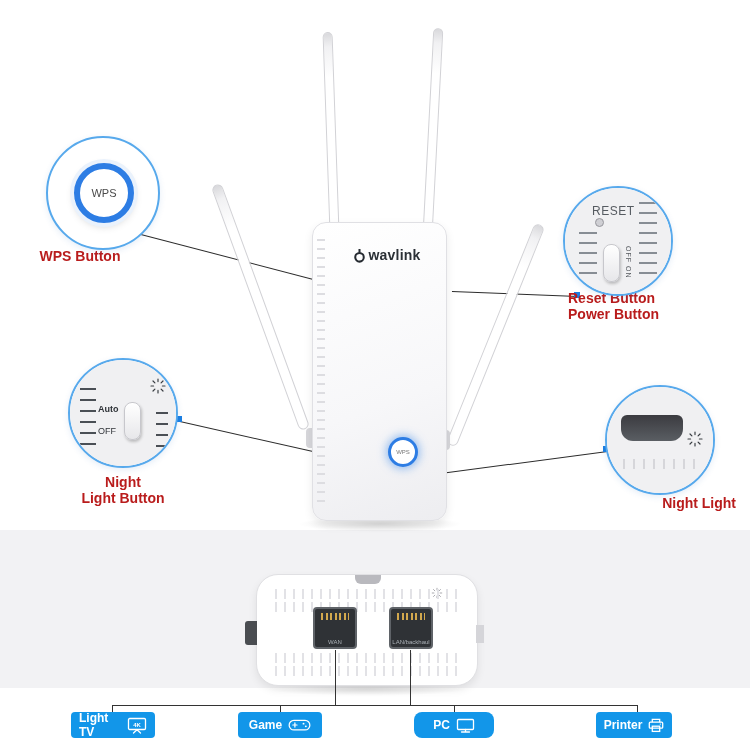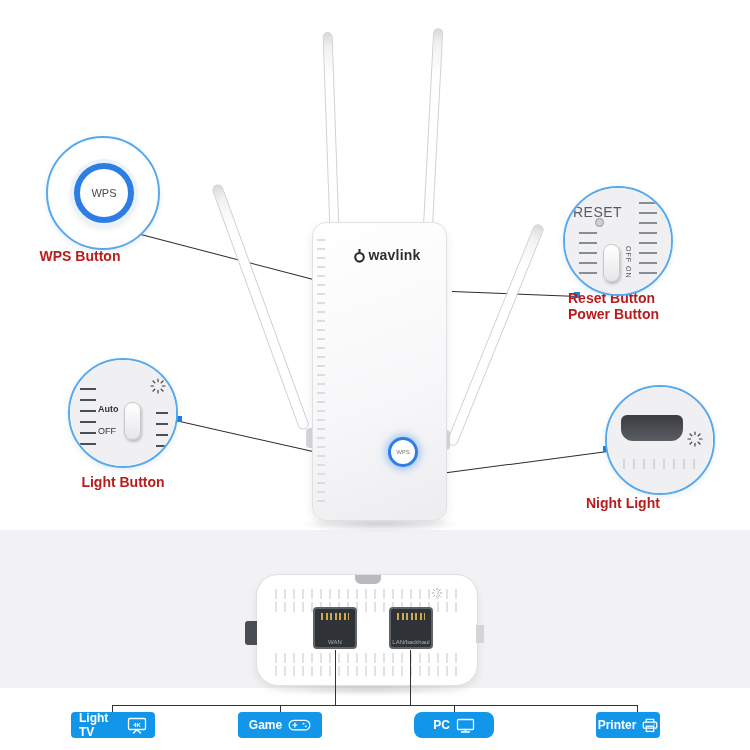--- a/index.html
+++ b/index.html
@@ -42,42 +42,42 @@
   .c-nbtn  { left:68px;  top:358px; width:110px; height:110px; }
   .c-nlight{ left:605px; top:385px; width:110px; height:110px; }
 
   .wps-ring { position:absolute; left:26px; top:25px; width:60px; height:60px; border-radius:50%;
               background:#fff; border:6px solid #2d7de4; box-shadow:0 0 0 4px #eaf2fc, 0 3px 8px rgba(0,0,0,.18);
               display:flex; align-items:center; justify-content:center; font-size:11px; color:#4a4a4a; }
 
   .panel { position:absolute; inset:0; background:#f0f0f2; }
   .dash-col { position:absolute; background:repeating-linear-gradient(to bottom, #878d94 0 2px, transparent 2px 10px); }
   .dash-col.dark { background:repeating-linear-gradient(to bottom, #4a4f55 0 2px, transparent 2px 11px); }
-  .reset-text { position:absolute; left:8px; top:16px; font-size:14px; letter-spacing:.5px; color:#565b61; }
+  .reset-text { position:absolute; left:27px; top:16px; font-size:12px; letter-spacing:.5px; color:#565b61; }
   .reset-hole { position:absolute; left:30px; top:30px; width:9px; height:9px; border-radius:50%;
                 background:#cfcfd4; border:1px solid #96969c; }
   .switch { position:absolute; width:17px; height:38px; border-radius:8px; border:1px solid #c7c7cc;
             background:linear-gradient(#ffffff,#e7e7ea); box-shadow:1px 2px 3px rgba(0,0,0,.22); }
   .sw-reset { left:38px; top:56px; } .sw-night { left:54px; top:42px; }
   .vtext { position:absolute; writing-mode:vertical-rl; font-size:7px; color:#55595e; letter-spacing:1px; }
   .vt-reset { left:60px; top:58px; height:40px; }
   .auto-text { position:absolute; left:28px; top:44px; font-size:9px; color:#2f3338; font-weight:700; }
   .off-text  { position:absolute; left:28px; top:66px; font-size:9px; color:#2f3338; }
   .ray { color:#3a3e43; position:absolute; }
   .ray-nbtn { left:80px; top:18px; } .ray-nlight { left:80px; top:44px; }
   .lens { position:absolute; left:14px; top:28px; width:62px; height:26px; border-radius:6px 6px 12px 12px;
           background:linear-gradient(#3b3b40,#5a5e63); }
   .nlight-vents { position:absolute; left:16px; top:72px; width:78px; height:10px;
                   background:repeating-linear-gradient(to right,#d6d6da 0 2px, transparent 2px 10px); }
 
   
   .lbl-wps { left:5px; top:248px; width:150px; text-align:center; }
   .lbl-reset { left:568px; top:290px; }
   .lbl-nbtn { left:48px; top:474px; width:150px; text-align:center; }
-  .lbl-nlight { left:586px; top:495px; width:150px; text-align:left; }
+  .lbl-nlight { left:586px; top:495px; width:150px; text-align:right; }
 
   
   .ln-wps   { left:141px; top:234px; width:198px; transform:rotate(14.6deg); }
   .ln-reset { left:452px; top:291px; width:126px; transform:rotate(2.3deg); }
   .ln-nbtn  { left:180px; top:421px; width:141px; transform:rotate(12.7deg); }
   .ln-nlight{ left:433px; top:474px; width:176px; transform:rotate(-7.5deg); }
   .dt-wps   { left:330px; top:279px; } .dt-reset { left:574px; top:292px; }
   .dt-nbtn  { left:176px; top:416px; } .dt-nlight{ left:603px; top:446px; }
 
   
@@ -110,21 +110,21 @@
   .vline { position:absolute; width:1px; background:#333; z-index:2; }
   .vl-wan { left:335px; top:650px; height:55px; } .vl-lan { left:410px; top:650px; height:55px; }
   .hline { position:absolute; left:112px; top:705px; width:525px; height:1px; background:#333; z-index:2; }
   .drop { position:absolute; width:1px; height:8px; top:705px; background:#333; z-index:2; }
   .dp1{left:112px;} .dp2{left:280px;} .dp3{left:454px;} .dp4{left:637px;}
 
   .badge { position:absolute; top:712px; height:26px; border-radius:4px; background:#1296e9; color:#fff;
            display:flex; align-items:center; justify-content:center; gap:6px; font-size:12px; font-weight:700;
            padding:0 8px; z-index:3; }
   .b-tv { left:71px;  width:84px; } .b-game { left:238px; width:84px; }
-  .b-pc { left:414px; width:80px;border-radius:8px; } .b-prn  { left:596px; width:64px; }
+  .b-pc { left:414px; width:80px;border-radius:8px; } .b-prn  { left:596px; width:76px; }
   .badge svg { flex:0 0 auto; }
 </style>
 </head>
 <body>
 
 <div class="stage">
 
   <div class="band"></div>
 
   <div class="device-shadow"></div>
@@ -187,20 +187,21 @@
       <div class="dash-col dark" style="left:86px;top:52px;width:12px;height:40px;"></div>
       <span class="auto-text">Auto</span>
       <span class="off-text">OFF</span>
       <div class="switch sw-night"></div>
       <svg class="ray ray-nbtn" width="16" height="16" viewBox="0 0 16 16">
         <path d="M8 1v2.6M8 12.4V15M1 8h2.6M12.4 8H15M3 3l1.9 1.9M11.1 11.1L13 13M13 3l-1.9 1.9M4.9 11.1L3 13" stroke="currentColor" stroke-width="1.2" fill="none" stroke-linecap="round"></path>
       </svg>
     </div>
   </div>
   <div class="label lbl-nbtn">
+    <div>Night</div>
     <div>Light Button</div>
   </div>
 
   <div class="callout c-nlight">
     <div class="panel">
       <div class="lens"></div>
       <div class="nlight-vents"></div>
       <svg class="ray ray-nlight" width="16" height="16" viewBox="0 0 16 16">
         <path d="M8 1v2.6M8 12.4V15M1 8h2.6M12.4 8H15M3 3l1.9 1.9M11.1 11.1L13 13M13 3l-1.9 1.9M4.9 11.1L3 13" stroke="currentColor" stroke-width="1.2" fill="none" stroke-linecap="round"></path>
       </svg>

